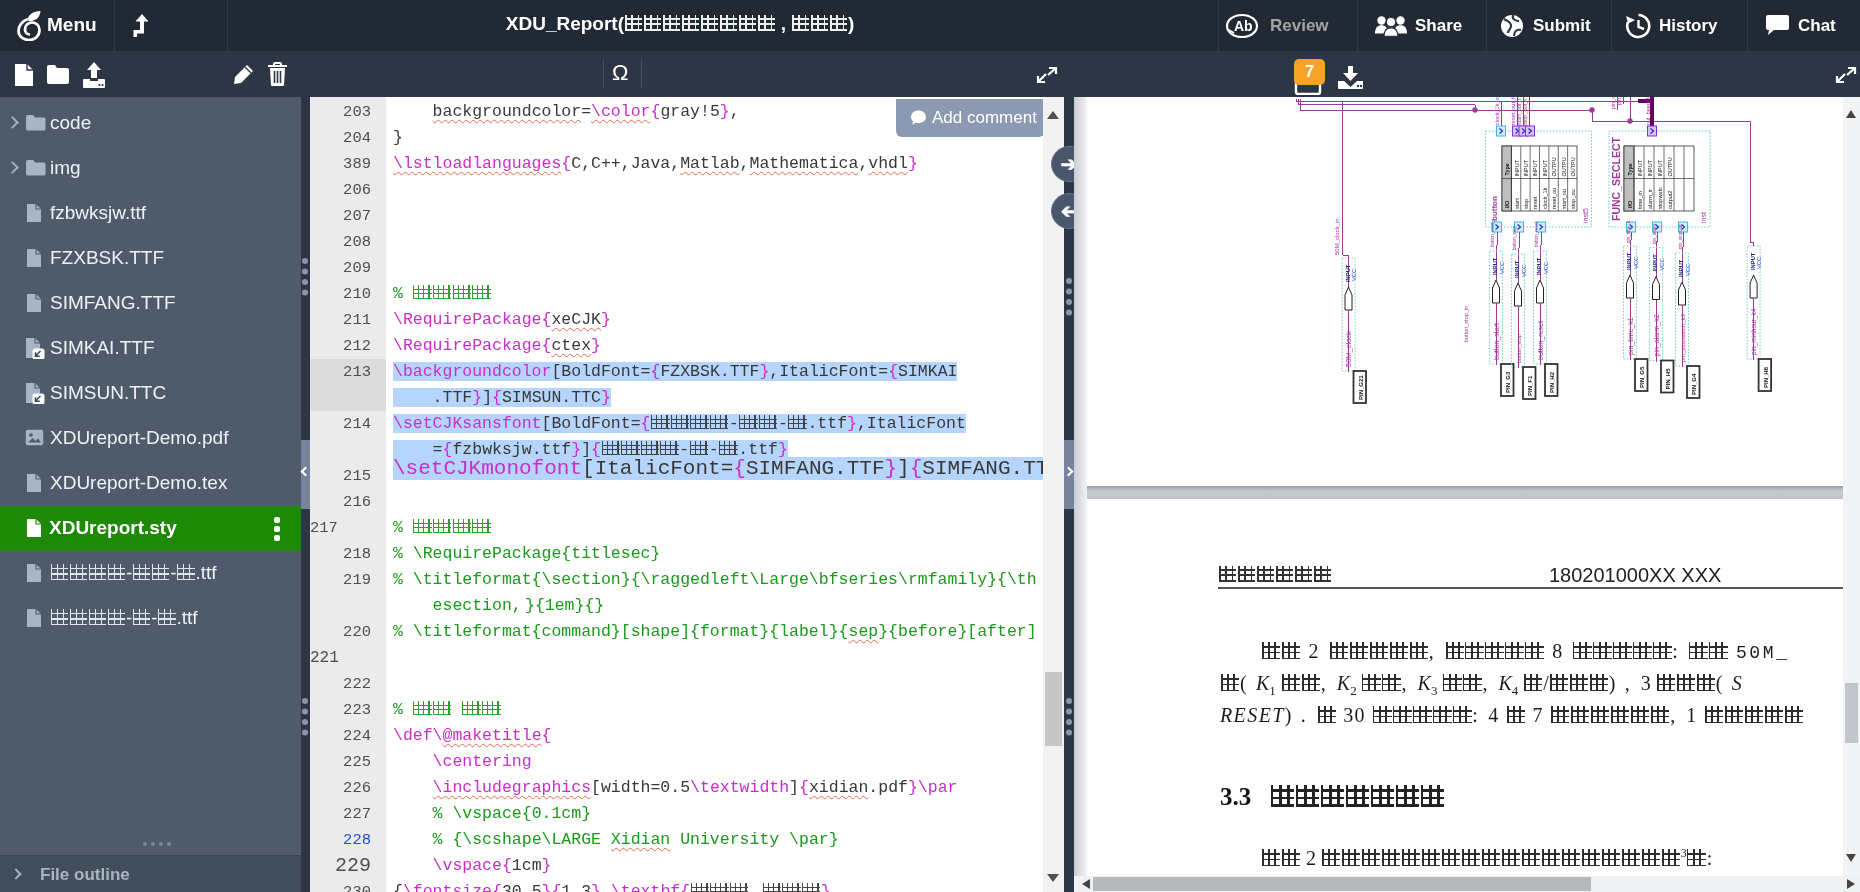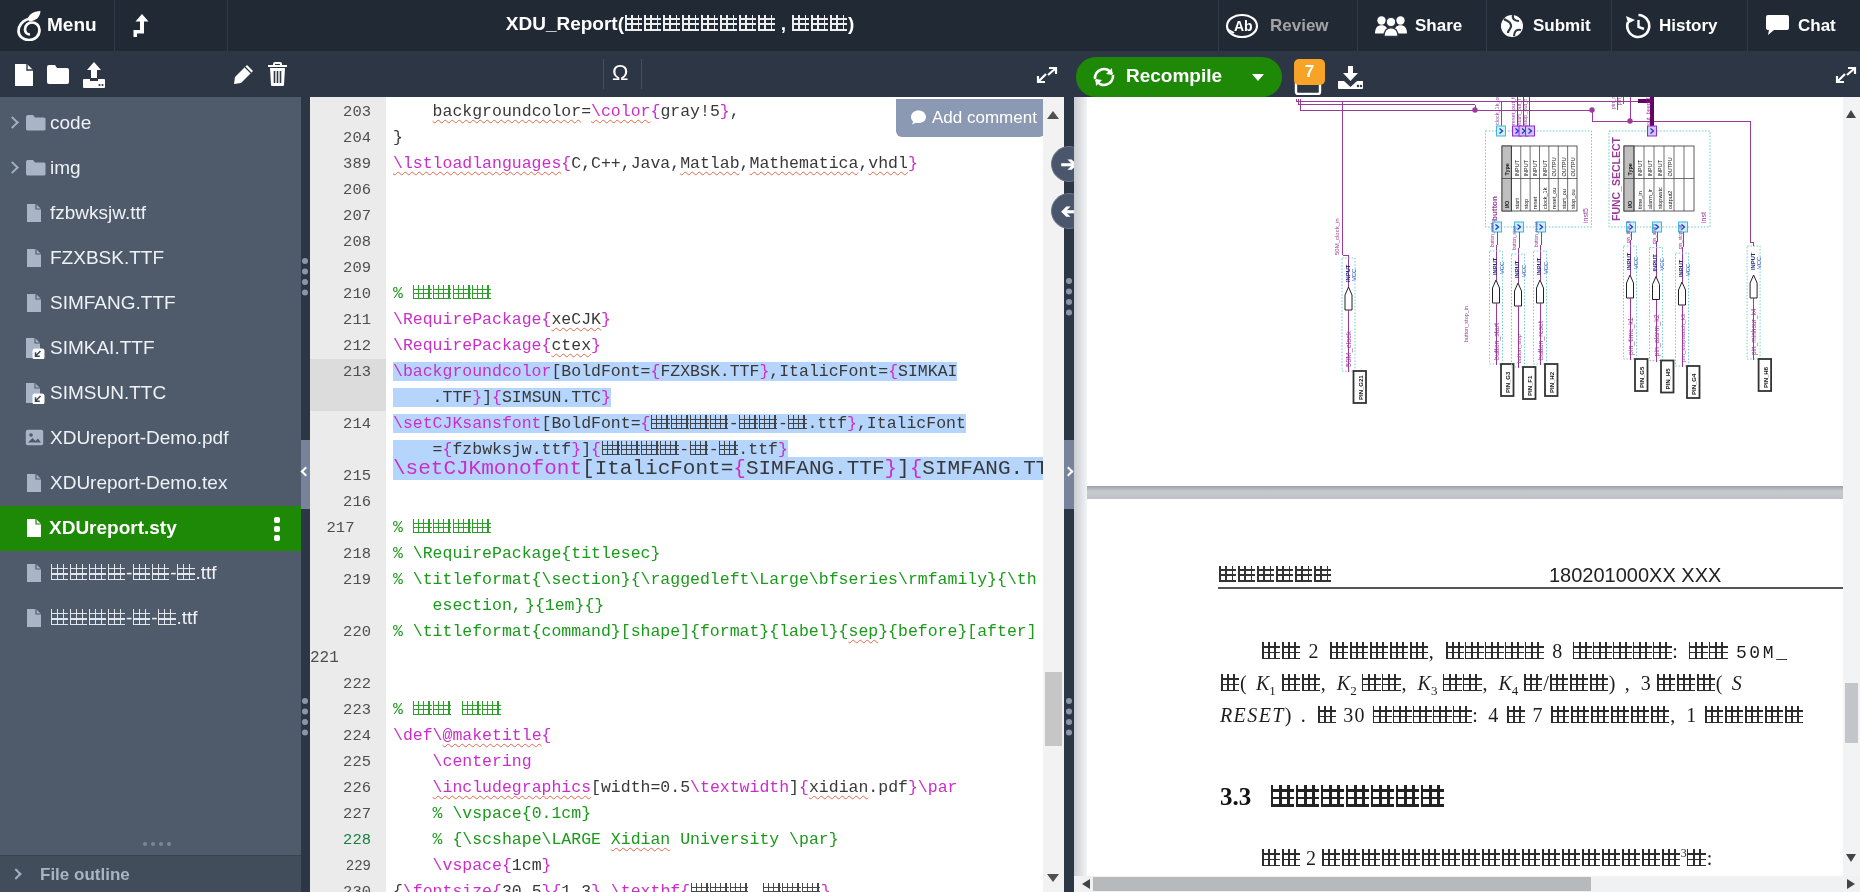--- a/index.html
+++ b/index.html
@@ -79,29 +79,20 @@
       <path d="M1 4 L20 4 M7 4 L7 2 Q7 1 8 1 L13 1 Q14 1 14 2 L14 4" stroke="#fff" stroke-width="2" fill="none"></path>
       <path d="M3 6 L18 6 L17 23 Q17 24 16 24 L5 24 Q4 24 4 23 Z" fill="#fff"></path>
       <path d="M7.5 9 L7.5 21 M10.5 9 L10.5 21 M13.5 9 L13.5 21" stroke="#2c3645" stroke-width="1.6"></path>
     </svg>
  <div class="abs" style="left:603px;top:8px;width:1px;height:30px;background:#46505f"></div>
  <div class="abs" style="left:612px;top:9px;color:#fff;font-size:22px">Ω</div>
  <div class="abs" style="left:641px;top:8px;width:1px;height:30px;background:#46505f"></div>
  <svg class="abs" style="left:1036px;top:15px" width="22" height="18" viewBox="0 0 22 18">
       <path d="M13 2 L20 2 L20 8 M20 2 L12 9 M9 16 L2 16 L2 10 M2 16 L10 8" stroke="#fff" stroke-width="2.2" fill="none"></path>
     </svg>
- <div class="abs" style="left:1076px;top:6px;width:206px;height:40px;background:#1e8906;border-radius:20px">
-   <svg class="abs" style="left:16px;top:9px" width="24" height="22" viewBox="0 0 24 22">
-        <path d="M3 13 A9 9 0 0 1 20 8 M21 9 A9 9 0 0 1 4 14" stroke="#fff" stroke-width="2.6" fill="none"></path>
-        <path d="M20 2 L20.5 9 L14 8 Z" fill="#fff"></path>
-        <path d="M4 20 L3.5 13 L10 14 Z" fill="#fff"></path>
-      </svg>
-   <div class="abs" style="left:50px;top:8px;color:#fff;font-size:19px;font-weight:bold">Recompile</div>
-   <div class="abs" style="left:176px;top:17px;width:0;height:0;border:6px solid transparent;border-top:7px solid #fff"></div>
- </div>
  <svg class="abs" style="left:1294px;top:18px" width="32" height="26" viewBox="0 0 32 26">
       <rect x="2" y="2" width="24" height="23" rx="2" fill="none" stroke="#fff" stroke-width="2.4"></rect>
     </svg>
  <div class="abs" style="left:1294px;top:8px;width:31px;height:26px;background:#f7a328;border-radius:5px;text-align:center;line-height:26px;color:#fff;font-size:17px;font-weight:bold">7</div>
  <svg class="abs" style="left:1337px;top:14px" width="27" height="25" viewBox="0 0 27 25">
       <path d="M11 1 L16 1 L16 8 L21 8 L13.5 16 L6 8 L11 8 Z" fill="#fff"></path>
       <path d="M1 16 L7 16 L13.5 22 L20 16 L26 16 L26 23 Q26 24 25 24 L2 24 Q1 24 1 23 Z" fill="#fff"></path>
       <circle cx="21" cy="21" r="1.2" fill="#2c3645"></circle>
       <circle cx="24" cy="21" r="1.2" fill="#2c3645"></circle>
     </svg>
@@ -193,33 +184,33 @@
 <div class="abs" style="left:310px;top:203px;width:61px;height:26px;line-height:26px;text-align:right;color:#4e4e4e;font-size:15.5px;font-family:'Liberation Mono',monospace">207</div>
 <div class="abs" style="left:310px;top:229px;width:61px;height:26px;line-height:26px;text-align:right;color:#4e4e4e;font-size:15.5px;font-family:'Liberation Mono',monospace">208</div>
 <div class="abs" style="left:310px;top:255px;width:61px;height:26px;line-height:26px;text-align:right;color:#4e4e4e;font-size:15.5px;font-family:'Liberation Mono',monospace">209</div>
 <div class="abs" style="left:310px;top:281px;width:61px;height:26px;line-height:26px;text-align:right;color:#4e4e4e;font-size:15.5px;font-family:'Liberation Mono',monospace">210</div>
 <div class="abs" style="left:310px;top:307px;width:61px;height:26px;line-height:26px;text-align:right;color:#4e4e4e;font-size:15.5px;font-family:'Liberation Mono',monospace">211</div>
 <div class="abs" style="left:310px;top:333px;width:61px;height:26px;line-height:26px;text-align:right;color:#4e4e4e;font-size:15.5px;font-family:'Liberation Mono',monospace">212</div>
 <div class="abs" style="left:310px;top:359px;width:61px;height:26px;line-height:26px;text-align:right;color:#4e4e4e;font-size:15.5px;font-family:'Liberation Mono',monospace">213</div>
 <div class="abs" style="left:310px;top:411px;width:61px;height:26px;line-height:26px;text-align:right;color:#4e4e4e;font-size:15.5px;font-family:'Liberation Mono',monospace">214</div>
 <div class="abs" style="left:310px;top:463px;width:61px;height:26px;line-height:26px;text-align:right;color:#4e4e4e;font-size:15.5px;font-family:'Liberation Mono',monospace">215</div>
 <div class="abs" style="left:310px;top:489px;width:61px;height:26px;line-height:26px;text-align:right;color:#4e4e4e;font-size:15.5px;font-family:'Liberation Mono',monospace">216</div>
-<div class="abs" style="left:310px;top:515px;width:61px;height:26px;line-height:26px;text-align:center;color:#4e4e4e;font-size:15.5px;font-family:'Liberation Mono',monospace">217</div>
+<div class="abs" style="left:310px;top:515px;width:61px;height:26px;line-height:26px;text-align:left;color:#4e4e4e;font-size:15.5px;font-family:'Liberation Mono',monospace">217</div>
 <div class="abs" style="left:310px;top:541px;width:61px;height:26px;line-height:26px;text-align:right;color:#4e4e4e;font-size:15.5px;font-family:Liberation Mono, monospace">218</div>
 <div class="abs" style="left:310px;top:567px;width:61px;height:26px;line-height:26px;text-align:right;color:#4e4e4e;font-size:15.5px;font-family:'Liberation Mono',monospace">219</div>
 <div class="abs" style="left:310px;top:619px;width:61px;height:26px;line-height:26px;text-align:right;color:#4e4e4e;font-size:15.5px;font-family:'Liberation Mono',monospace">220</div>
 <div class="abs" style="left:310px;top:645px;width:61px;height:26px;line-height:26px;text-align:left;color:#4e4e4e;font-size:16px;font-family:'Liberation Mono',monospace">221</div>
 <div class="abs" style="left:310px;top:671px;width:61px;height:26px;line-height:26px;text-align:right;color:#4e4e4e;font-size:15.5px;font-family:'Liberation Mono',monospace">222</div>
 <div class="abs" style="left:310px;top:697px;width:61px;height:26px;line-height:26px;text-align:right;color:#4e4e4e;font-size:15.5px;font-family:'Liberation Mono',monospace">223</div>
 <div class="abs" style="left:310px;top:723px;width:61px;height:26px;line-height:26px;text-align:right;color:#4e4e4e;font-size:15.5px;font-family:'Liberation Mono',monospace">224</div>
 <div class="abs" style="left:310px;top:749px;width:61px;height:26px;line-height:26px;text-align:right;color:#4e4e4e;font-size:15.5px;font-family:'Liberation Mono',monospace">225</div>
 <div class="abs" style="left:310px;top:775px;width:61px;height:26px;line-height:26px;text-align:right;color:#4e4e4e;font-size:15.5px;font-family:'Liberation Mono',monospace">226</div>
 <div class="abs" style="left:310px;top:801px;width:61px;height:26px;line-height:26px;text-align:right;color:#4e4e4e;font-size:15.5px;font-family:'Liberation Mono',monospace">227</div>
-<div class="abs" style="left:310px;top:827px;width:61px;height:26px;line-height:26px;text-align:right;color:#15803d;font-size:15.5px;font-family:'Liberation Mono',monospace">228</div>
-<div class="abs" style="left:310px;top:853px;width:61px;height:26px;line-height:26px;text-align:right;color:#4e4e4e;font-size:14px;font-family:'Liberation Mono',monospace">229</div>
+<div class="abs" style="left:310px;top:827px;width:61px;height:26px;line-height:26px;text-align:right;color:#1d4ed8;font-size:15.5px;font-family:'Liberation Mono',monospace">228</div>
+<div class="abs" style="left:310px;top:853px;width:61px;height:26px;line-height:26px;text-align:right;color:#4e4e4e;font-size:20px;font-family:'Liberation Mono',monospace">229</div>
 <div class="abs" style="left:310px;top:879px;width:61px;height:26px;line-height:26px;text-align:right;color:#4e4e4e;font-size:15.5px;font-family:'Liberation Mono',monospace">230</div>
 <div class="abs" style="left:393px;top:99px;height:26px;line-height:26px;font-size:16.5px;font-family:'Liberation Mono',monospace;white-space:pre;color:#383838">    <span class="k w">backgroundcolor</span>=<span class="m w">\color</span><span class="m">{</span>gray!5<span class="m">}</span>,</div>
 <div class="abs" style="left:393px;top:125px;height:26px;line-height:26px;font-size:16.5px;font-family:'Liberation Mono',monospace;white-space:pre;color:#383838">}</div>
 <div class="abs" style="left:393px;top:151px;height:26px;line-height:26px;font-size:16.5px;font-family:'Liberation Mono',monospace;white-space:pre;color:#383838"><span class="m w">\lstloadlanguages</span><span class="m">{</span>C,C++,Java,<span class="k w">Matlab</span>,<span class="k w">Mathematica</span>,<span class="k w">vhdl</span><span class="m">}</span></div>
 <div class="abs" style="left:393px;top:281px;height:26px;line-height:26px;font-size:16.5px;font-family:'Liberation Mono',monospace;white-space:pre;color:#383838"><span class="c">% <i class="cjm"></i><i class="cjm"></i><i class="cjm"></i><i class="cjm"></i></span></div>
 <div class="abs" style="left:393px;top:307px;height:26px;line-height:26px;font-size:16.5px;font-family:'Liberation Mono',monospace;white-space:pre;color:#383838"><span class="m">\RequirePackage{</span><span class="k w">xeCJK</span><span class="m">}</span></div>
 <div class="abs" style="left:393px;top:333px;height:26px;line-height:26px;font-size:16.5px;font-family:'Liberation Mono',monospace;white-space:pre;color:#383838"><span class="m">\RequirePackage{</span><span class="k w">ctex</span><span class="m">}</span></div>
 <div class="abs" style="left:393px;top:359px;height:26px;line-height:26px;font-size:16.5px;font-family:'Liberation Mono',monospace;white-space:pre;color:#383838"><span class="sel"><span class="m">\backgroundcolor</span>[BoldFont=<span class="m">{</span>FZXBSK.TTF<span class="m">}</span>,ItalicFont=<span class="m">{</span>SIMKAI</span></div>
 <div class="abs" style="left:393px;top:385px;height:26px;line-height:26px;font-size:16.5px;font-family:'Liberation Mono',monospace;white-space:pre;color:#383838"><span class="sel">    .TTF<span class="m">}</span>]<span class="m">{</span>SIMSUN.TTC<span class="m">}</span></span></div>
 <div class="abs" style="left:393px;top:411px;height:26px;line-height:26px;font-size:16.5px;font-family:'Liberation Mono',monospace;white-space:pre;color:#383838"><span class="sel"><span class="m">\setCJKsansfont</span>[BoldFont=<span class="m">{</span><i class="cjm"></i><i class="cjm"></i><i class="cjm"></i><i class="cjm"></i>-<i class="cjm"></i><i class="cjm"></i>-<i class="cjm"></i>.ttf<span class="m">}</span>,ItalicFont</span></div>

